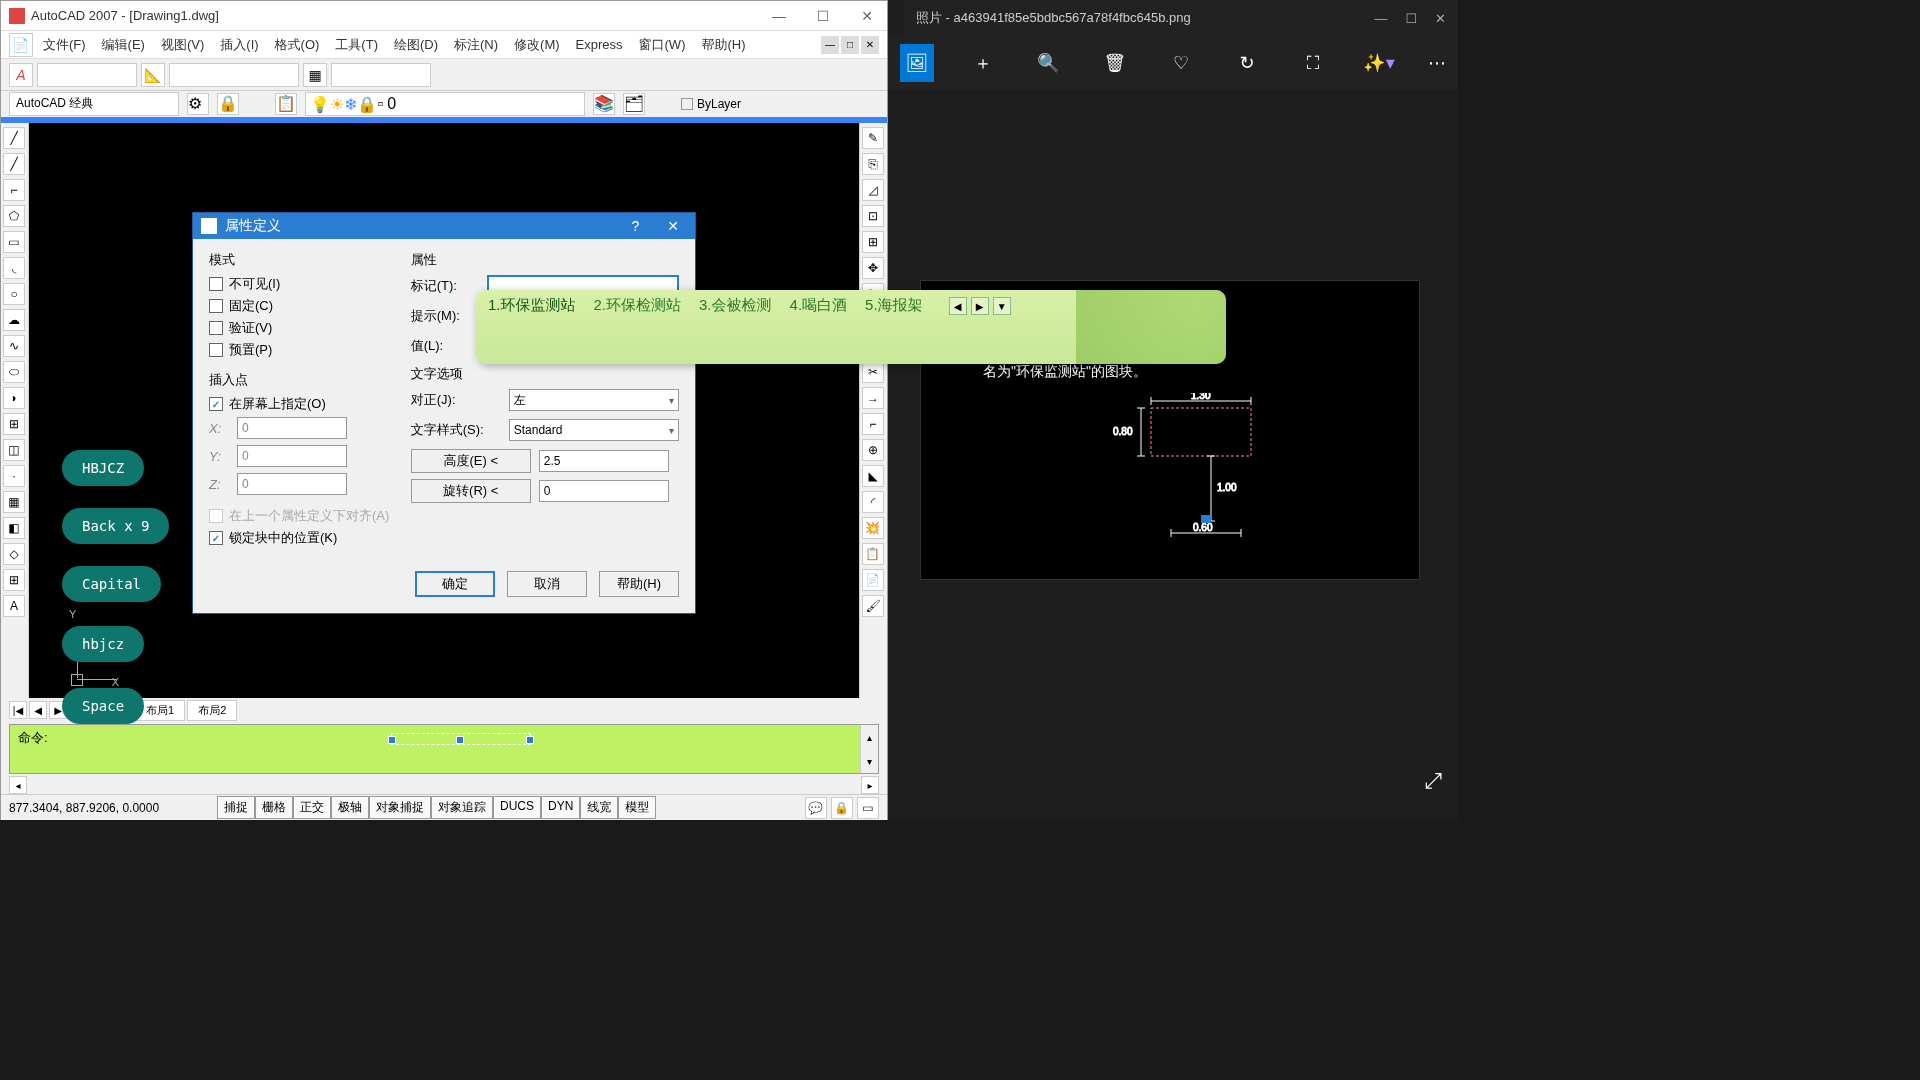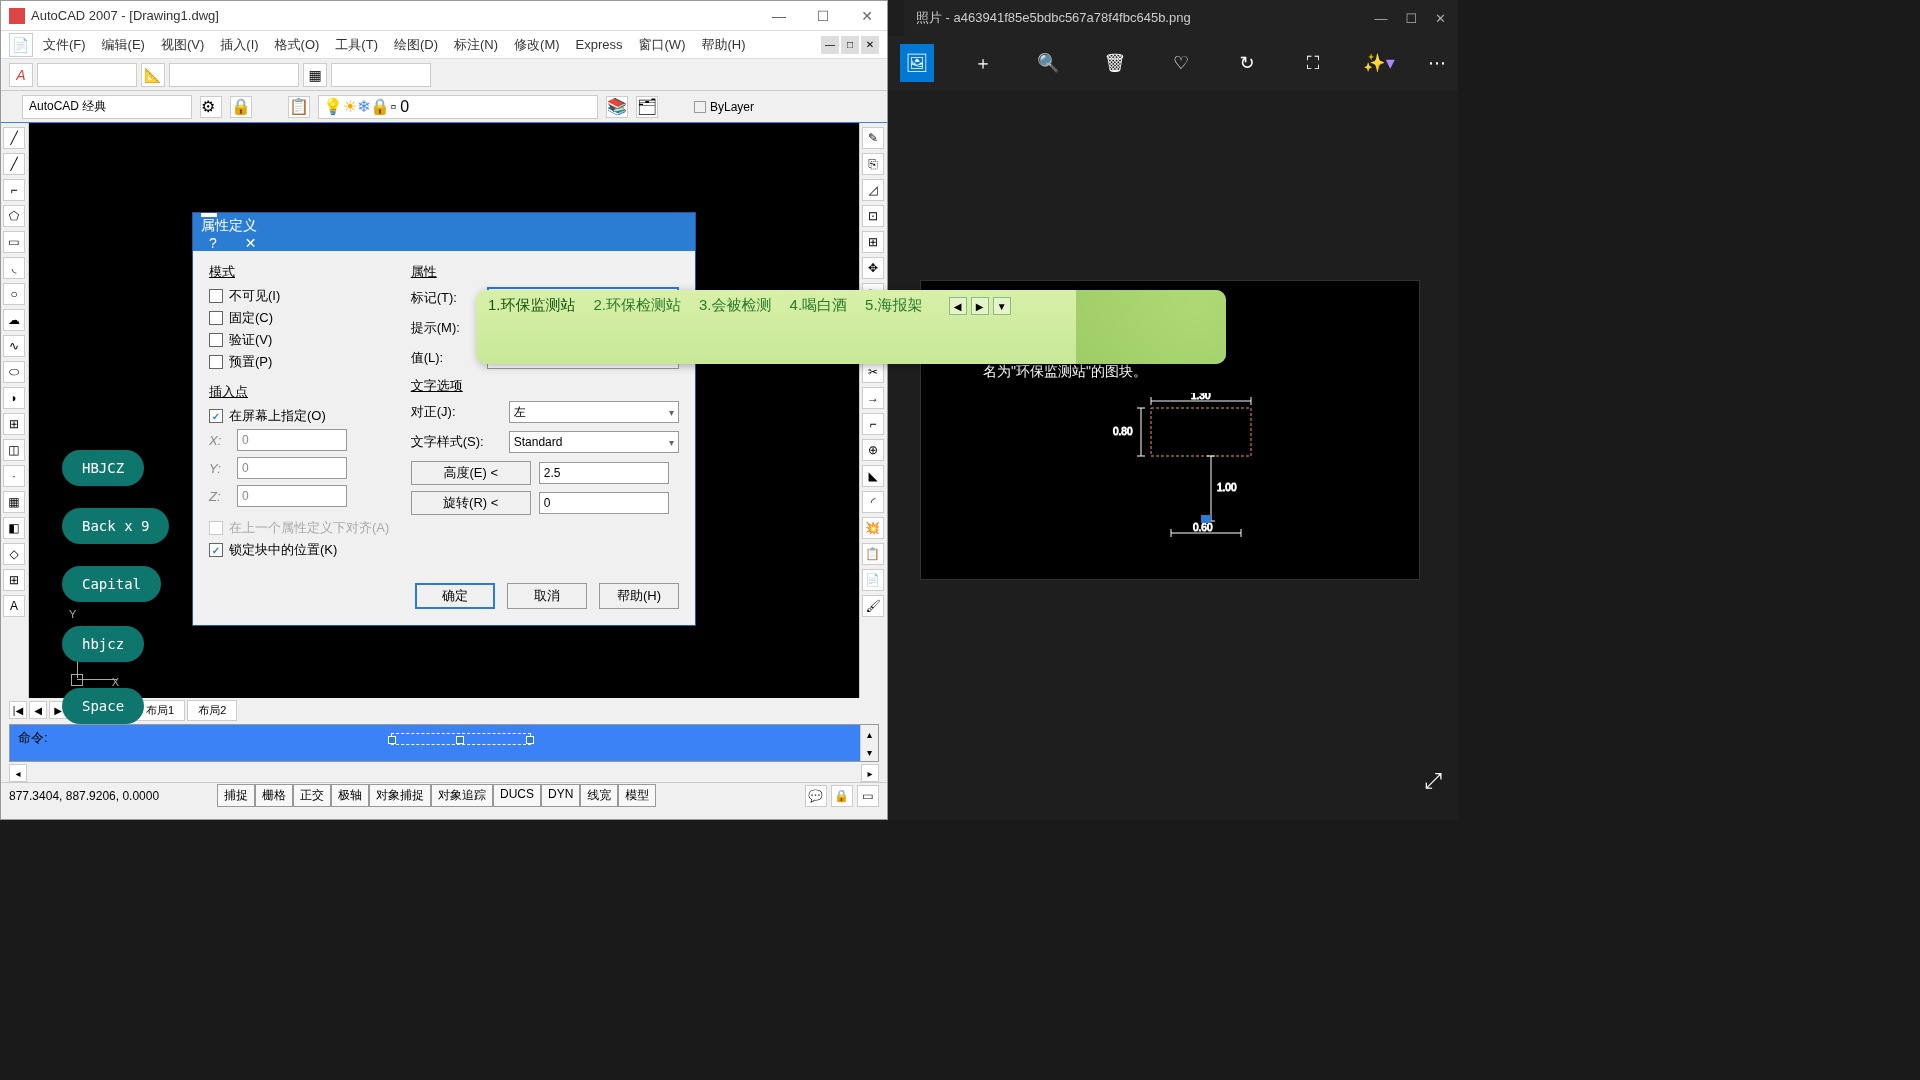--- a/index.html
+++ b/index.html
@@ -16,63 +16,63 @@
 .menubar { height: 28px; background: #fff; display: flex; align-items: center; padding: 0 8px; border-bottom: 1px solid #ddd; gap: 4px; }
 .menu-item { padding: 2px 6px; font-size: 13px; color: #333; cursor: pointer; }
 .menu-mini { margin-left: auto; display: flex; gap: 2px; }
 .menu-mini-btn { width: 18px; height: 18px; background: #ddd; font-size: 10px; display: flex; align-items: center; justify-content: center; }
 
 .toolbar1 { height: 32px; background: #f0f0f0; display: flex; align-items: center; padding: 0 8px; gap: 4px; border-bottom: 1px solid #ccc; }
 .tb-icon { width: 24px; height: 24px; background: #fff; border: 1px solid #ccc; display: flex; align-items: center; justify-content: center; font-size: 14px; }
 .tb-combo { width: 100px; height: 24px; background: #fff; border: 1px solid #ccc; }
 .tb-combo2 { width: 130px; height: 24px; background: #fff; border: 1px solid #ccc; }
 
-.toolbar2 { height: 32px; background: #f0f0f0; display: flex; align-items: center; padding: 0 21px; gap: 8px; border-bottom: 1px solid #3b82f6; }
+.toolbar2 { height: 32px; background: #f0f0f0; display: flex; align-items: center; padding: 0 8px; gap: 8px; border-bottom: 6px solid #3b82f6; }
 .layer-combo { width: 170px; height: 24px; background: #fff; border: 1px solid #ccc; padding: 2px 6px; font-size: 12px; }
 .layer-icon { width: 22px; height: 22px; background: #fff; border: 1px solid #ccc; }
 .layer-combo-wide { width: 280px; height: 24px; background: #fff; border: 1px solid #ccc; display: flex; align-items: center; padding: 0 4px; }
 .bylayer { display: flex; align-items: center; gap: 4px; font-size: 12px; }
 
 .workspace { display: flex; height: 575px; }
 .left-tools { width: 28px; background: #f0f0f0; border-right: 1px solid #ccc; display: flex; flex-direction: column; padding: 4px 2px; gap: 4px; }
 .tool-btn { width: 22px; height: 22px; background: #fff; border: 1px solid #ccc; font-size: 12px; display: flex; align-items: center; justify-content: center; }
 .canvas-area { flex: 1; background: #000; position: relative; }
 .right-tools { width: 28px; background: #f0f0f0; border-left: 1px solid #ccc; display: flex; flex-direction: column; padding: 4px 2px; gap: 4px; }
 
 .ucs-icon { position: absolute; left: 40px; bottom: 10px; color: #aaa; font-size: 11px; }
 
 .tabs-row { height: 24px; background: #f0f0f0; display: flex; align-items: center; padding: 0 8px; gap: 2px; }
 .tab-btn { padding: 2px 10px; background: #fff; border: 1px solid #ccc; font-size: 11px; }
 .nav-btn { width: 18px; height: 18px; background: #fff; border: 1px solid #ccc; font-size: 10px; display: flex; align-items: center; justify-content: center; }
 
-.cmd-area { height: 38px; background: #3b82f6; border: 1px solid #999; margin: 2px 8px; display: flex; }
+.cmd-area { height: 50px; background: #bef264; border: 1px solid #999; margin: 2px 8px; display: flex; }
 .cmd-label { padding: 4px 8px; font-size: 13px; }
 .cmd-scroll { width: 18px; background: #f0f0f0; border-left: 1px solid #ccc; display: flex; flex-direction: column; }
 .scroll-btn { flex: 1; font-size: 10px; display: flex; align-items: center; justify-content: center; }
 
 .hscroll { height: 18px; background: #f0f0f0; margin: 0 8px; display: flex; }
 .hscroll-btn { width: 18px; background: #fff; border: 1px solid #ccc; font-size: 10px; display: flex; align-items: center; justify-content: center; }
 .hscroll-track { flex: 1; }
 
 .statusbar { height: 26px; background: #f0f0f0; display: flex; align-items: center; padding: 0 8px; gap: 8px; border-top: 1px solid #ccc; font-size: 12px; }
 .status-coords { width: 200px; }
 .status-btns { display: flex; gap: 0; }
 .status-btn { padding: 2px 6px; border: 1px solid #999; background: #f8f8f8; font-size: 12px; }
 .status-right { margin-left: auto; display: flex; gap: 4px; }
 
 
 .dialog { position: absolute; left: 192px; top: 212px; width: 504px; background: #f0f0f0; border: 1px solid #2b579a; box-shadow: 2px 2px 8px rgba(0,0,0,0.3); z-index: 10; }
-.dialog-title { height: 38px; background: #2b7cd3; color: #fff; display: flex; padding: 0 8px; flex-direction: column; }
+.dialog-title { height: 26px; background: #2b7cd3; color: #fff; display: flex; align-items: center; padding: 0 8px; }
 .dialog-title-icon { width: 16px; height: 16px; background: #fff; margin-right: 8px; }
 .dialog-title-text { flex: 1; font-size: 14px; }
 .dialog-title-btns { display: flex; gap: 12px; }
 .dialog-title-btn { color: #fff; font-size: 14px; cursor: pointer; padding: 0 8px; }
 .dialog-body { padding: 12px 16px; display: flex; gap: 16px; }
 .dialog-col { flex: 1; }
-.group-label { font-size: 13px; margin-bottom: 6px; text-decoration: underline; }
+.group-label { font-size: 13px; margin-bottom: 6px; }
 .checkbox-row { display: flex; align-items: center; gap: 6px; font-size: 13px; margin-bottom: 4px; }
 .checkbox { width: 14px; height: 14px; border: 1px solid #666; background: #fff; display: flex; align-items: center; justify-content: center; font-size: 10px; }
 .checkbox.checked::after { content: "✓"; color: #2b7cd3; font-weight: bold; }
 .field-row { display: flex; align-items: center; margin-bottom: 8px; gap: 8px; }
 .field-label { width: 68px; font-size: 13px; }
 .field-input { flex: 1; height: 22px; border: 2px solid #2b7cd3; background: #fff; padding: 0 4px; font-size: 12px; }
 .field-input.plain { border: 1px solid #999; }
 .coord-row { display: flex; align-items: center; gap: 8px; margin-bottom: 6px; }
 .coord-label { width: 20px; font-size: 13px; color: #888; font-style: italic; }
 .coord-input { width: 110px; height: 22px; border: 1px solid #999; background: #fff; padding: 0 4px; font-size: 12px; color: #888; }

